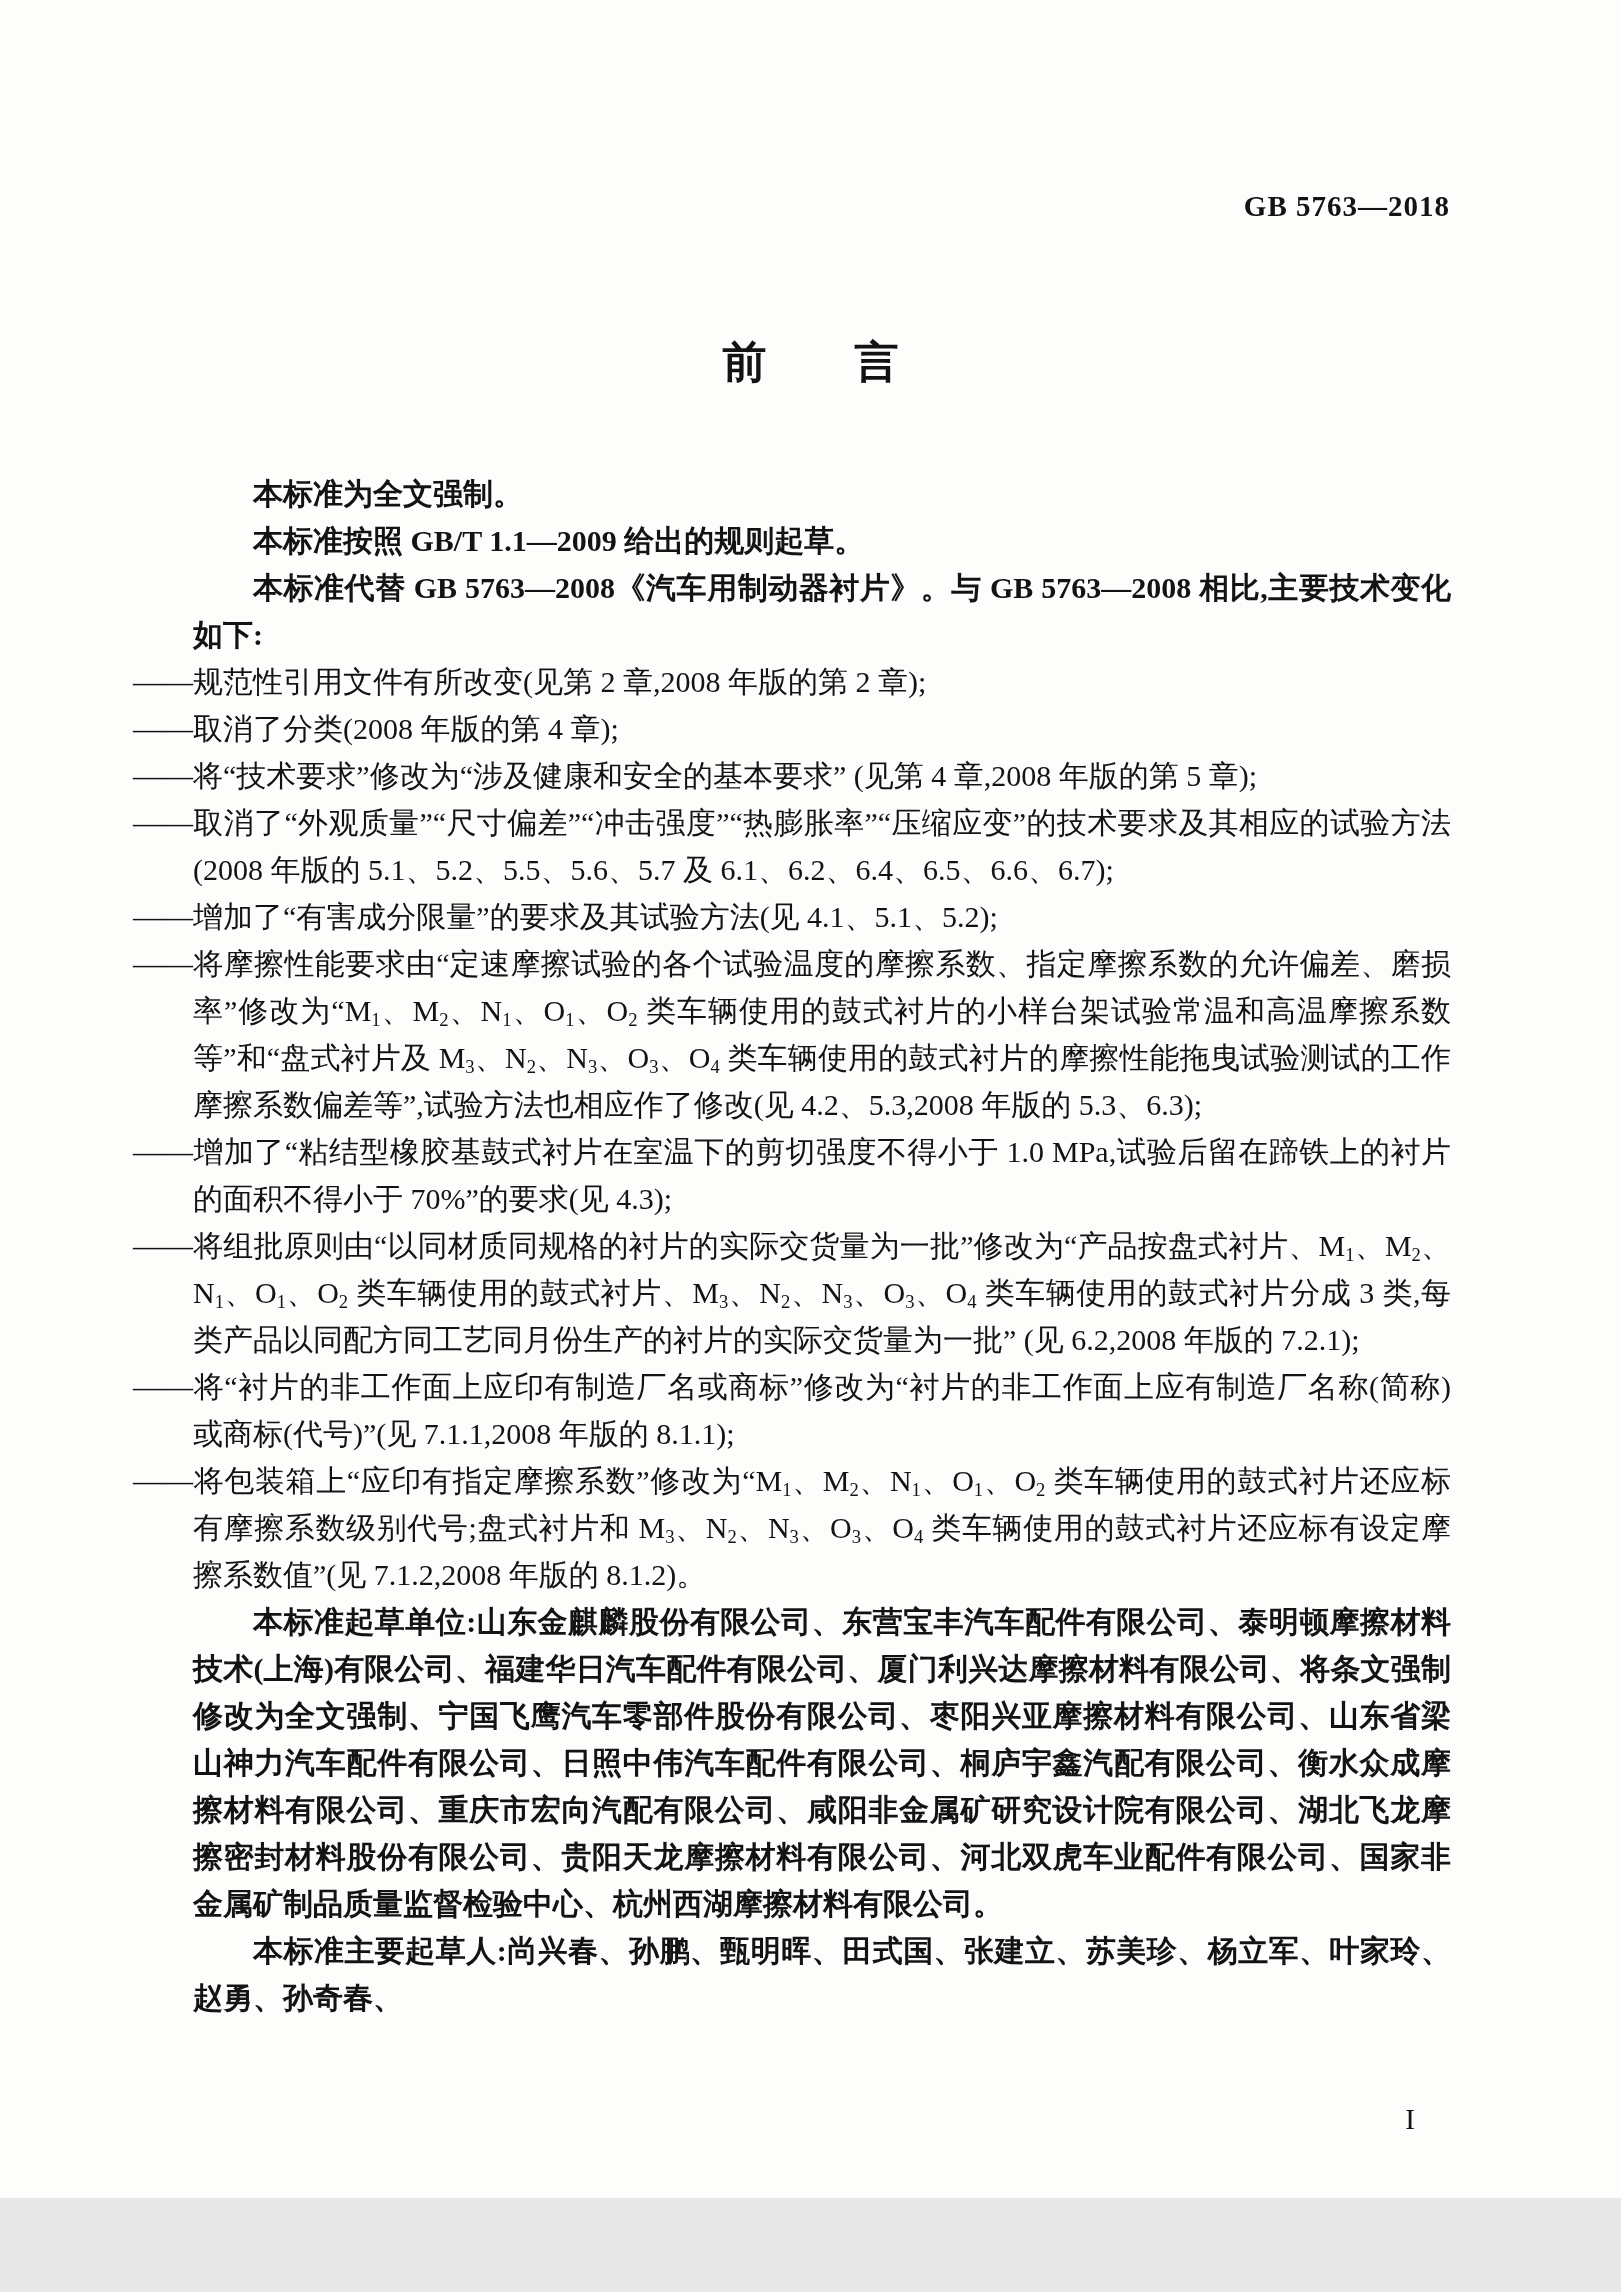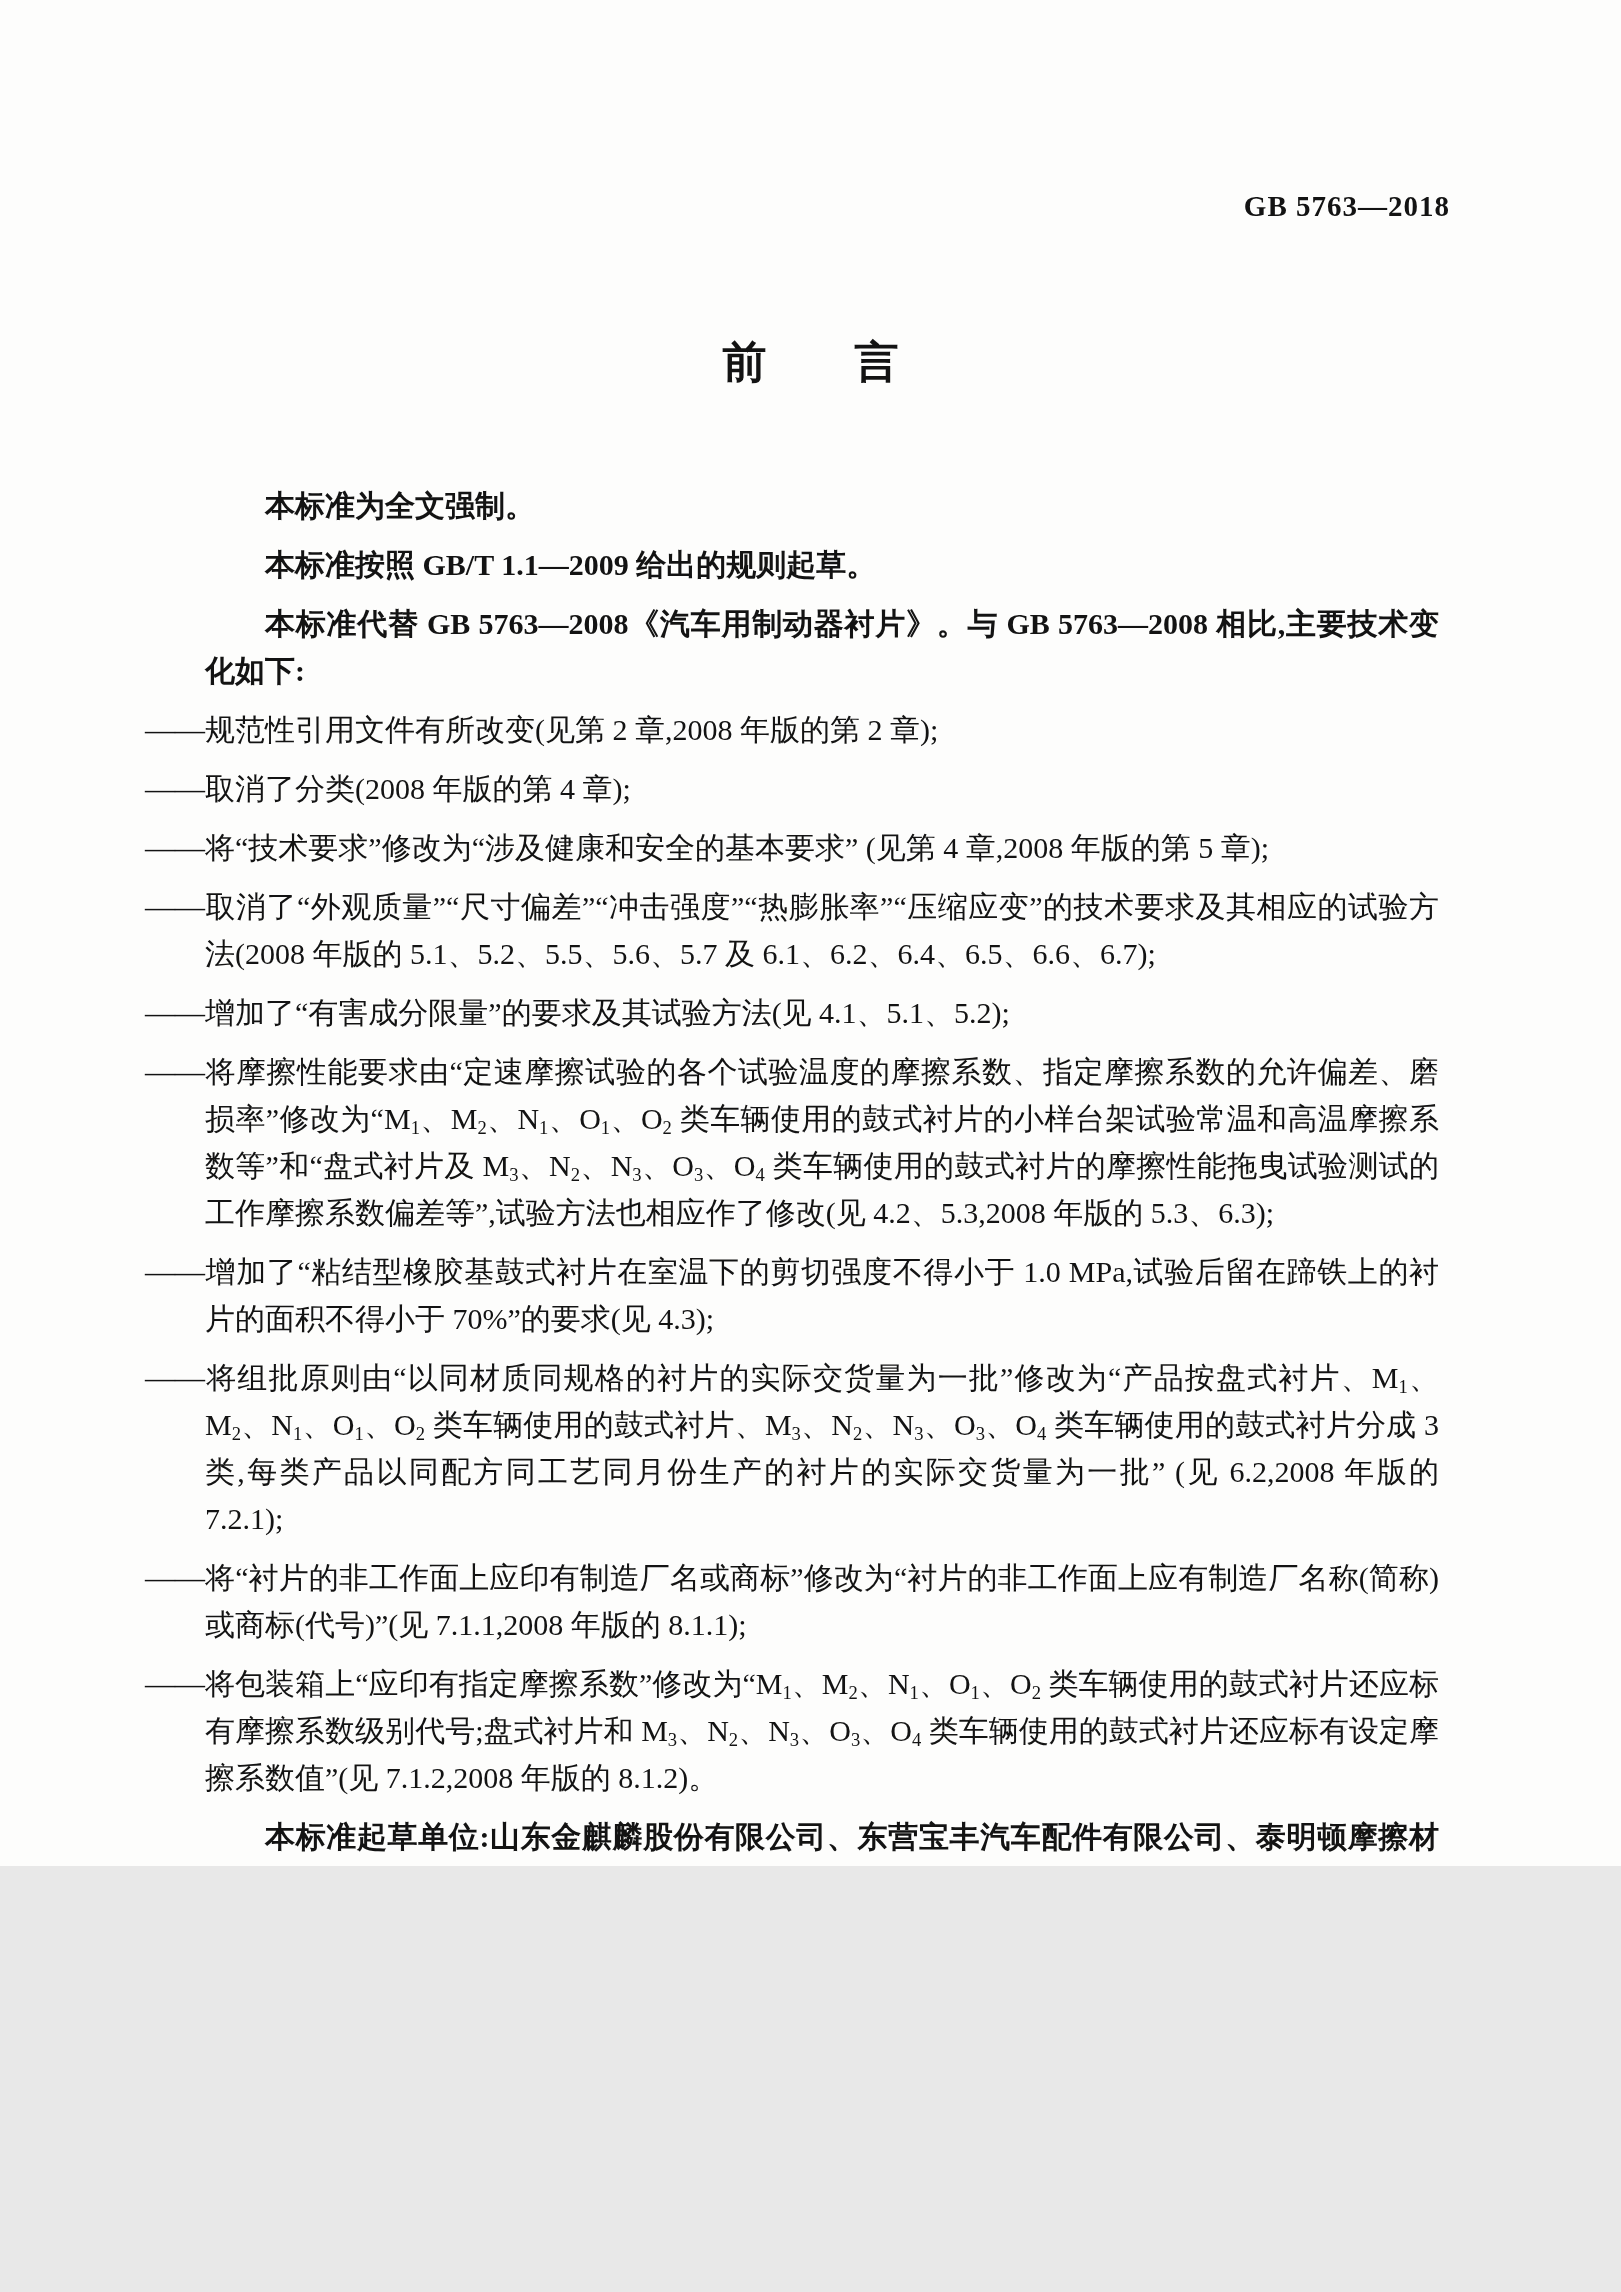--- a/index.html
+++ b/index.html
@@ -1,18 +1,18 @@
 <!DOCTYPE html>
 <html><head>
 <meta charset="utf-8">
 <style>
   html,body{margin:0;padding:0;background:#e8e8e8;}
   .page{
     position:relative;
-    width:1621px;height:1866px;
+    width:1621px;height:2198px;
     margin:0 auto;
     background:#fdfdfc;
     color:#131313;
     font-family:"Liberation Serif","DejaVu Serif",serif;
     overflow:hidden;
   }
   .std-number{
     position:absolute;
     top:190px;right:171px;
     font-size:29px;
@@ -33,21 +33,21 @@
   }
   .body-text{
     position:absolute;
     top:470px;left:193px;
     width:1258px;
     font-size:30px;
     line-height:47px;
     text-align:justify;
     text-justify:inter-ideograph;
   }
-  .body-text p{margin:12px;padding:0;}
+  .body-text p{margin:0;padding:0;}
   .para{text-indent:2em;font-weight:bold;}
   .para.bold{font-weight:bold;}
   .dash-item{margin-left:4em;text-indent:-2em;}
   sub{font-size:0.62em;line-height:0;vertical-align:-0.25em;}
   .page-number{
     position:absolute;
     top:2105px;right:206px;
     font-size:29px;
     line-height:1;
   }

